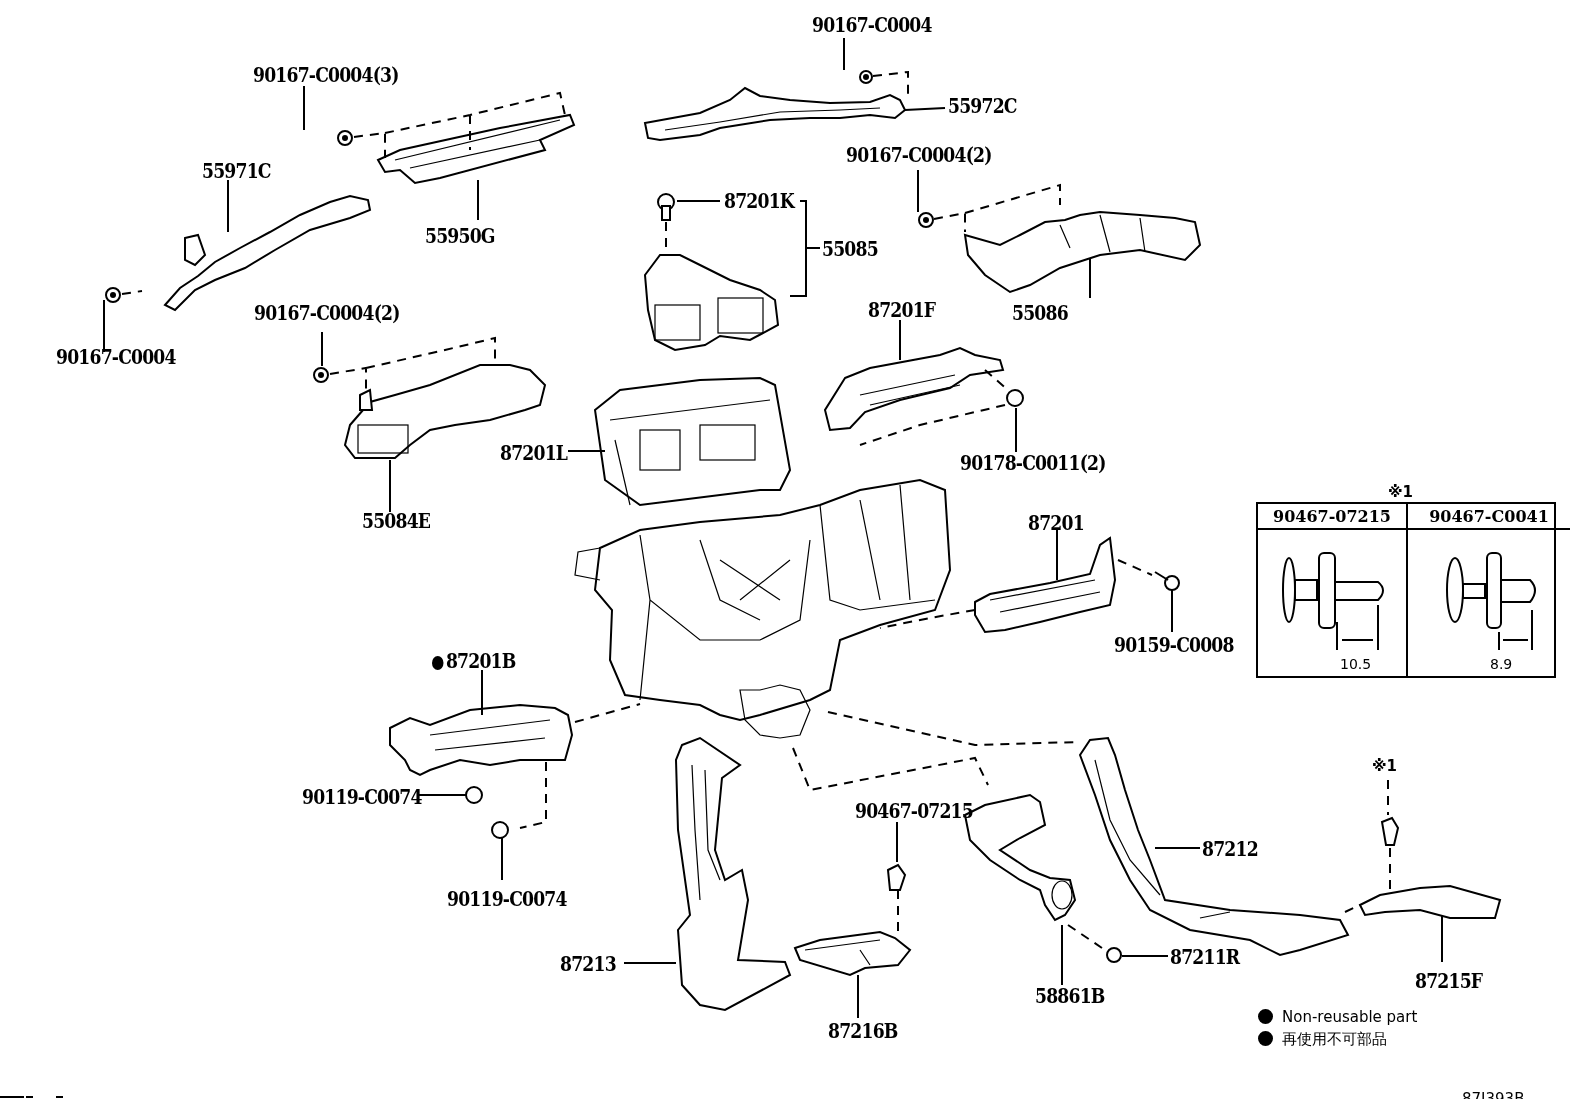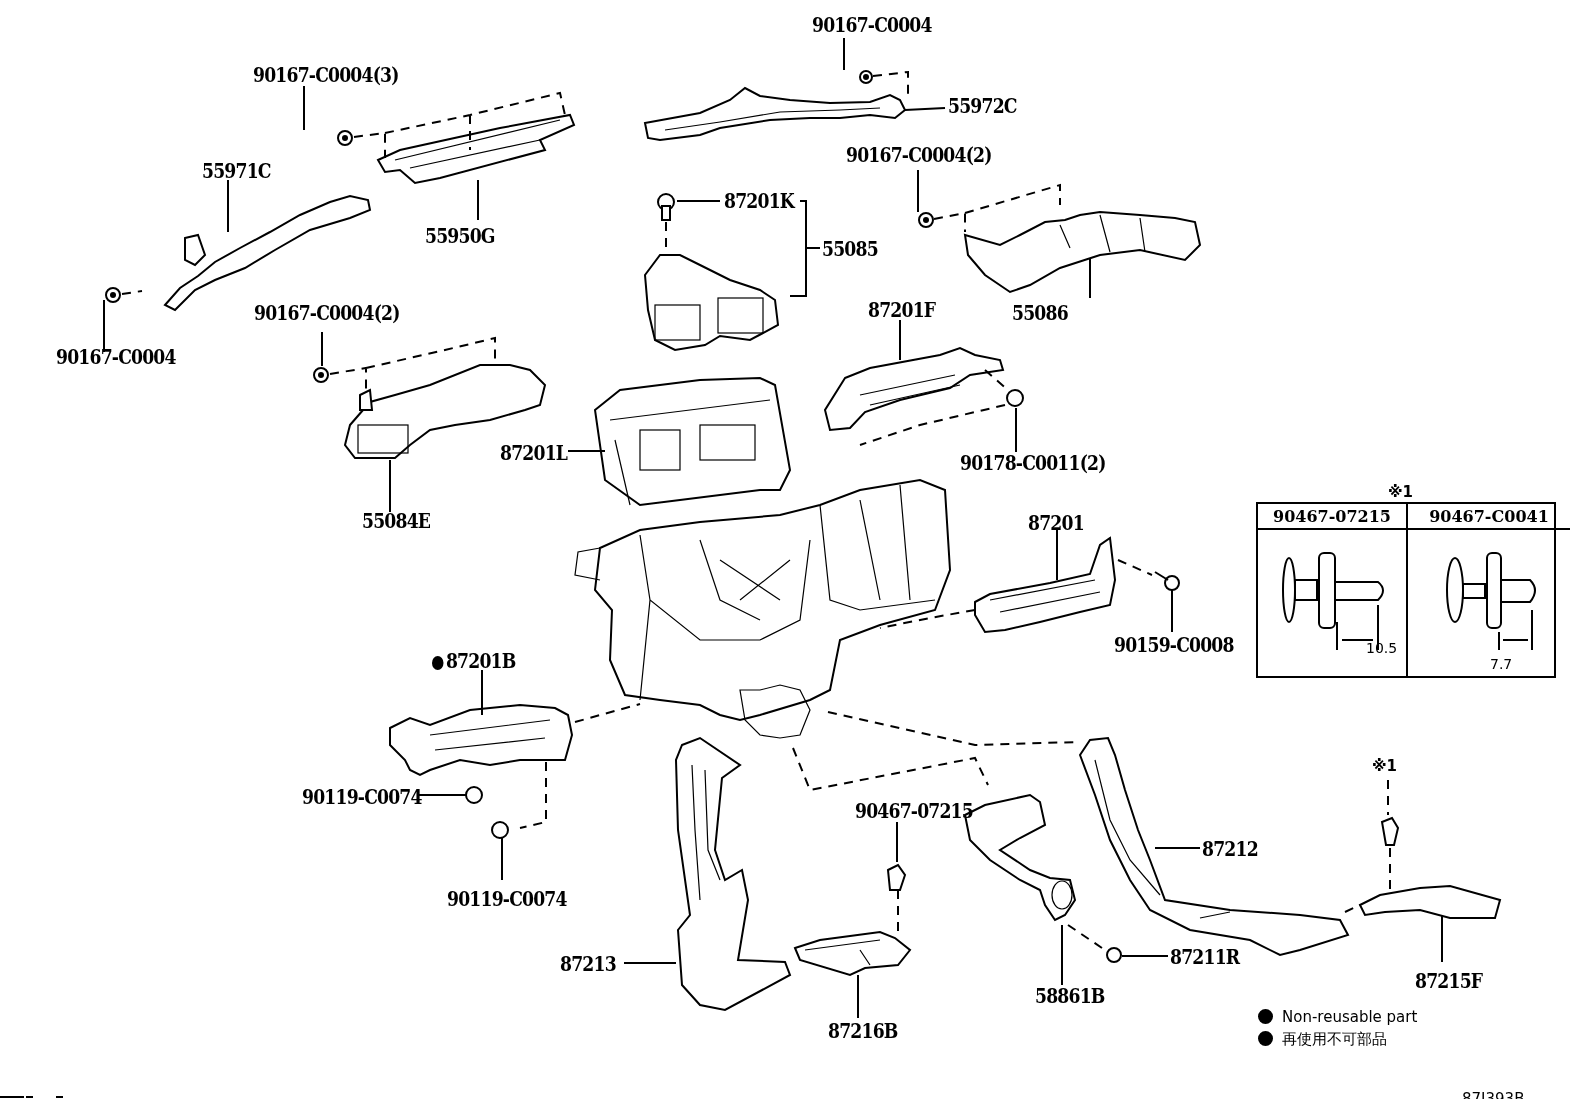--- a/index.html
+++ b/index.html
@@ -222,22 +222,22 @@
 <span class="lbl" style="left:1170px;top:946px;">87211R</span>
 <span class="lbl" style="left:1035px;top:985px;">58861B</span>
 <span class="lbl" style="left:1415px;top:970px;">87215F</span>
 <span class="note" style="left:1372px;top:757px;">※1</span>
 
 <span class="note" style="left:1388px;top:483px;">※1</span>
 <div class="tbl">
   <div class="hd c1">90467-07215</div>
   <div class="hd c2">90467-C0041</div>
   <div class="vline"></div>
-  <span class="dim" style="left:82px;top:136px;margin-left:26px;">10.5</span>
-  <span class="dim" style="left:232px;top:152px;">7.7</span>
+  <span class="dim" style="left:82px;top:152px;">10.5</span>
+  <span class="dim" style="left:232px;top:152px;">8.9</span>
 </div>
 
 <div class="legend" style="left:1258px;top:1030px;">
   <span class="dot"></span><span>再使用不可部品</span>
 </div>
 <div class="legend" style="left:1258px;top:1008px;">
   <span class="dot"></span><span>Non-reusable part</span>
 </div>
 <span class="code" style="left:1462px;top:1042px;">87I393B</span>
 

